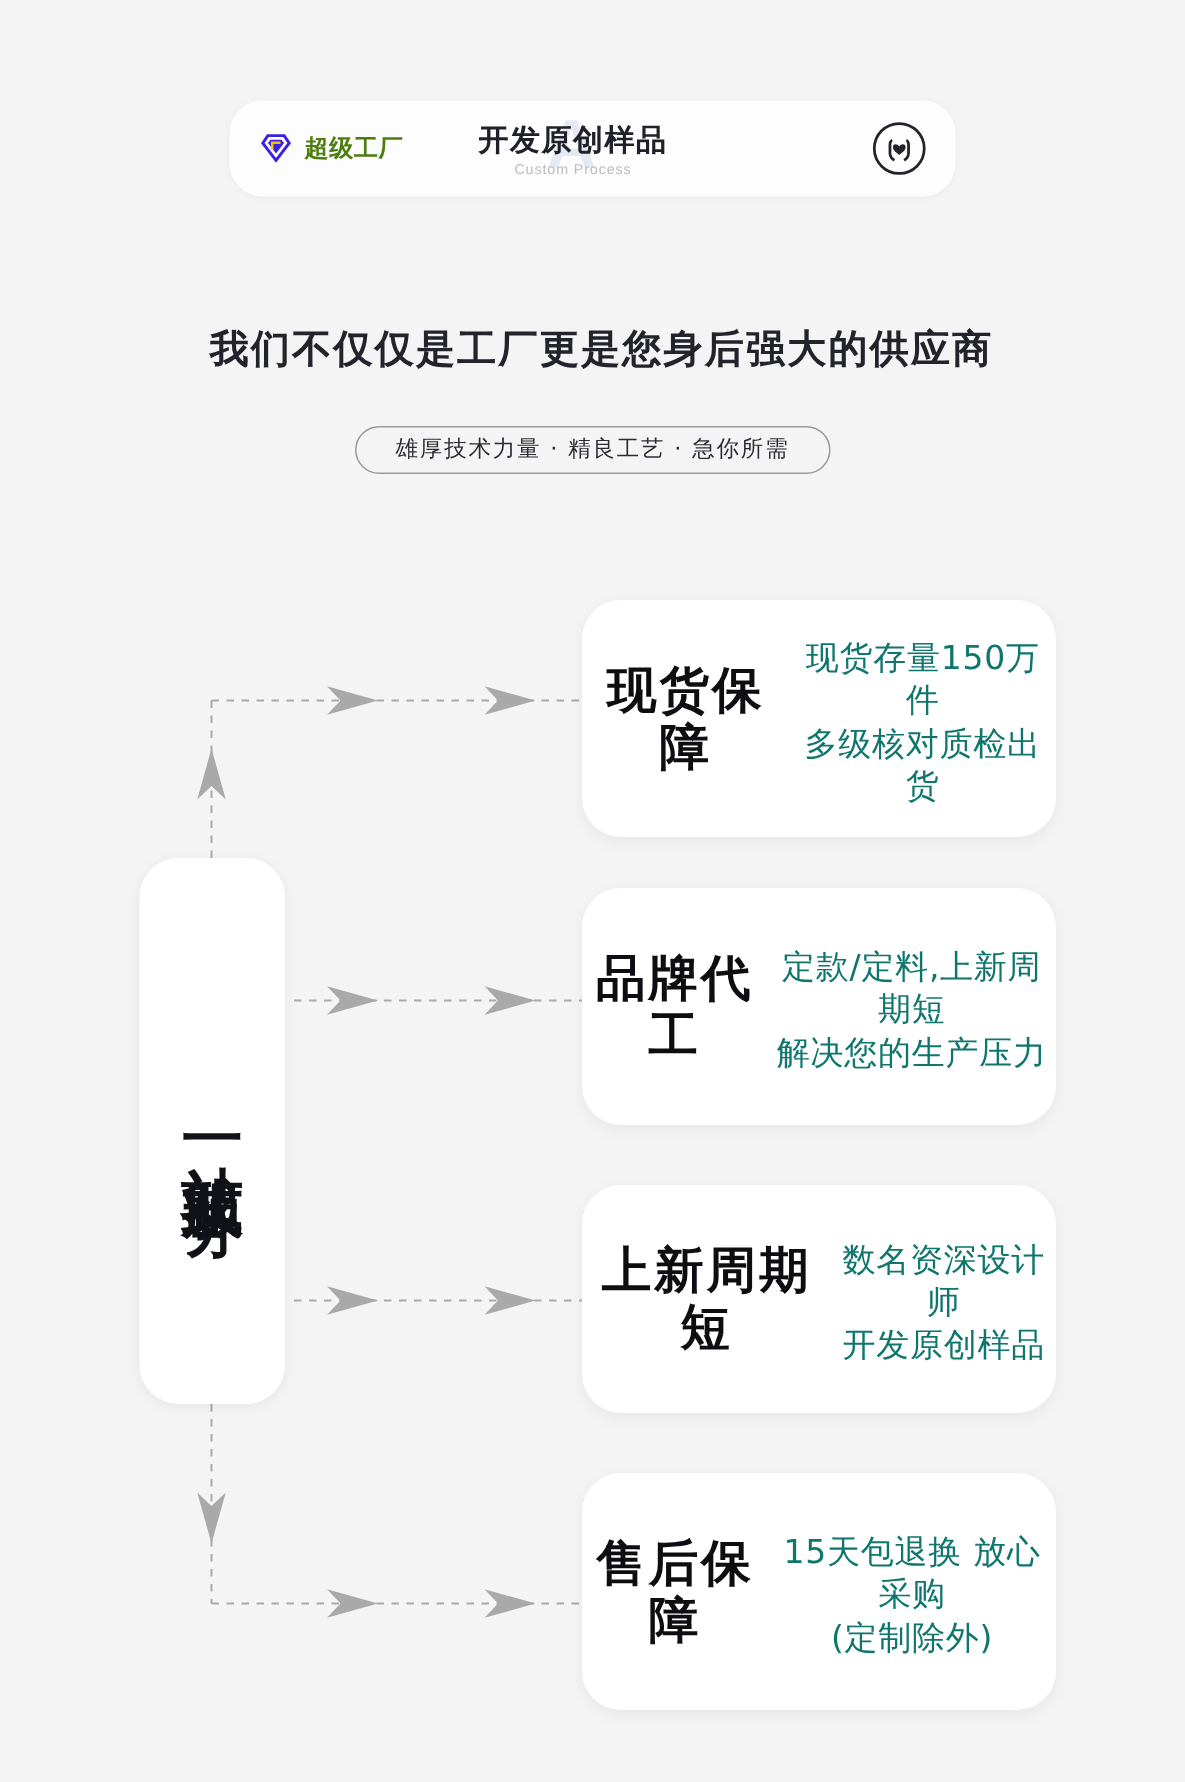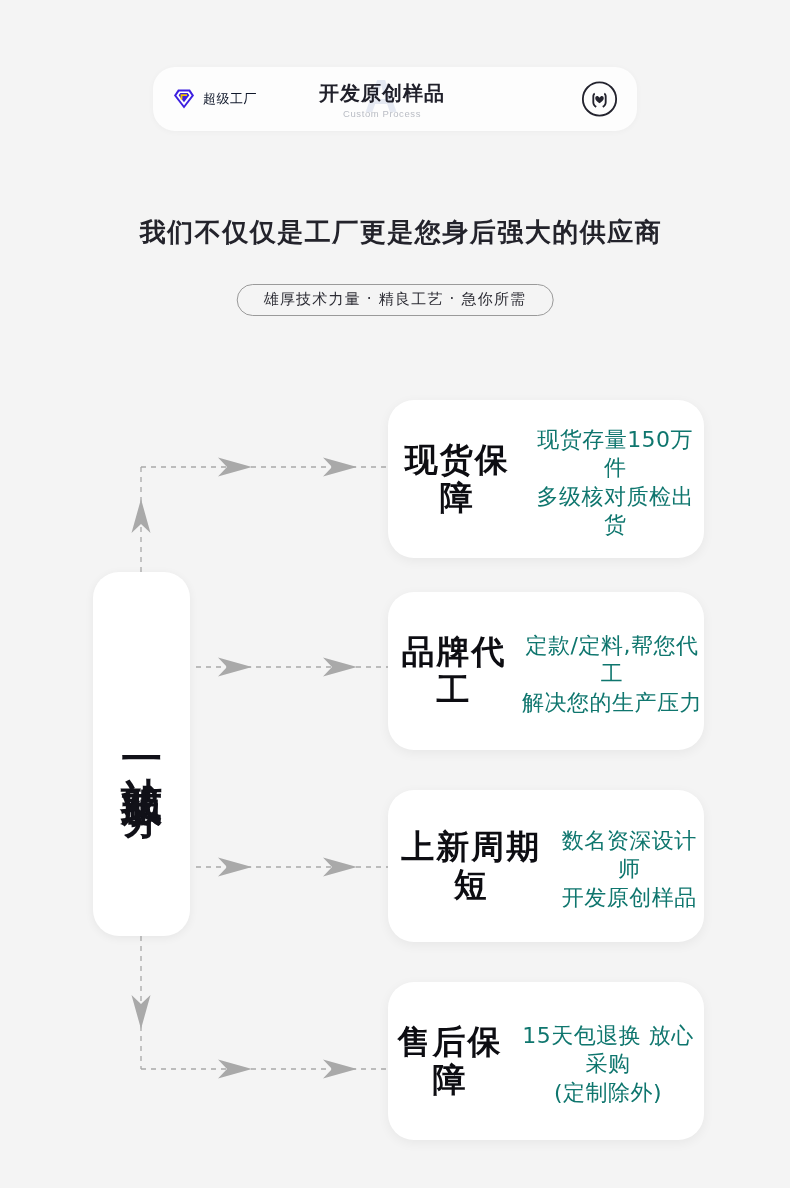--- a/index.html
+++ b/index.html
@@ -14,21 +14,21 @@
   
   .header-bar{
     position:absolute; left:153px; top:67px; width:484px; height:64px;
     background:#fdfdfd; border-radius:22px;
     display:flex; align-items:center;
     box-shadow:0 1px 6px rgba(0,0,0,.035);
   }
   .brand{ display:flex; align-items:center; margin-left:19px; gap:7px; }
   .diamond-icon{ width:24px; height:22px; flex:none; }
   .brand-name{
-    font-size:13px; font-weight:normal; color:#0f172a; letter-spacing:.5px;
+    font-size:16px; font-weight:bold; color:#4d7c0f; letter-spacing:.5px;
     font-family:"DejaVu Sans","Liberation Sans",sans-serif;
   }
   .header-center{
     position:absolute; left:0; right:0; top:0; bottom:0;
     display:flex; flex-direction:column; align-items:center; justify-content:center;
     pointer-events:none;
   }
   .header-center-inner{ position:relative; transform:translateX(-13px); text-align:center; }
   .watermark{
     position:absolute; left:50%; top:-7px; transform:translateX(-50%);
@@ -178,21 +178,21 @@
     <div class="card-title">现货保障</div>
     <div class="card-body">
       <div class="card-line">现货存量150万件</div>
       <div class="card-line">多级核对质检出货</div>
     </div>
   </div>
 
   <div class="card" style="top:592px;height:158px;">
     <div class="card-title">品牌代工</div>
     <div class="card-body">
-      <div class="card-line">定款/定料,帮您代工</div>
+      <div class="card-line">定款/定料,上新周期短</div>
       <div class="card-line">解决您的生产压力</div>
     </div>
   </div>
 
   <div class="card" style="top:790px;height:152px;">
     <div class="card-title">上新周期短</div>
     <div class="card-body">
       <div class="card-line">数名资深设计师</div>
       <div class="card-line">开发原创样品</div>
     </div>

